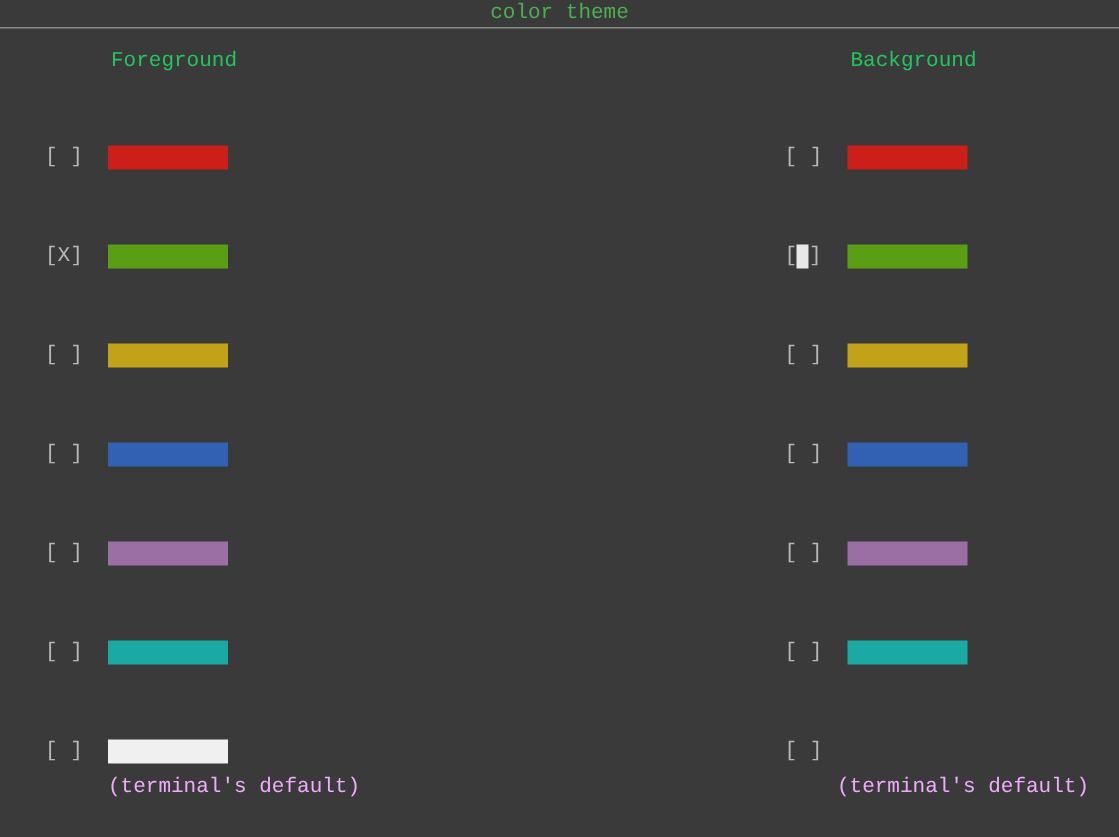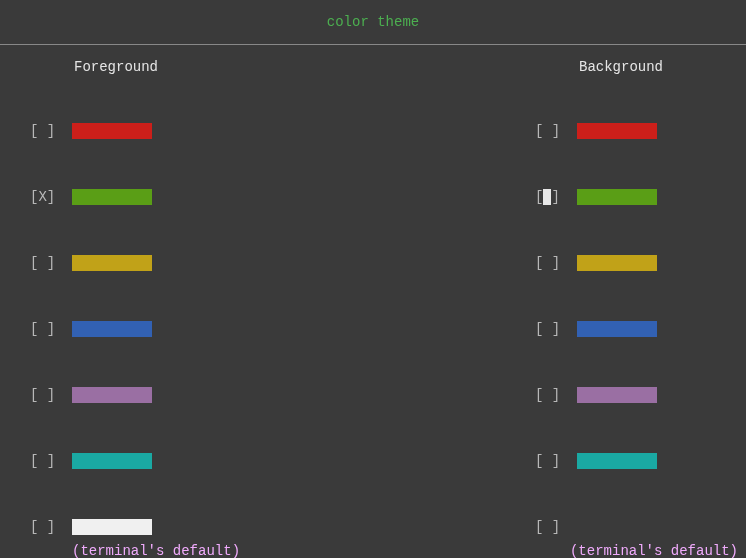--- a/index.html
+++ b/index.html
@@ -12,45 +12,45 @@
       font-family: "Courier New", monospace;
       font-size: 14px;
       color: #b8b8b8;
       width: 746px;
       height: 558px;
       overflow: hidden;
     }
     .title {
       text-align: center;
       color: #4caf50;
-      padding: 14px 0;
+      padding: 1px 0;
     }
     .divider {
       border-bottom: 1px solid #888;
       margin-bottom: 2px;
     }
     .columns {
       display: flex;
       justify-content: space-between;
       padding: 0 0;
     }
     .col {
       display: flex;
       flex-direction: column;
     }
     .col-left {
       padding-left: 30px;
     }
     .col-right {
-      padding-right: 8px;
+      padding-right: 20px;
       align-items: flex-start;
       padding-left: 0;
     }
     .col-header {
-      color: #e5e5e5;
+      color: #22c55e;
       padding: 12px 0 8px 0;
     }
     .col-left .col-header {
       padding-left: 44px;
     }
     .col-right .col-header {
       padding-left: 44px;
     }
     .row {
       display: flex;

